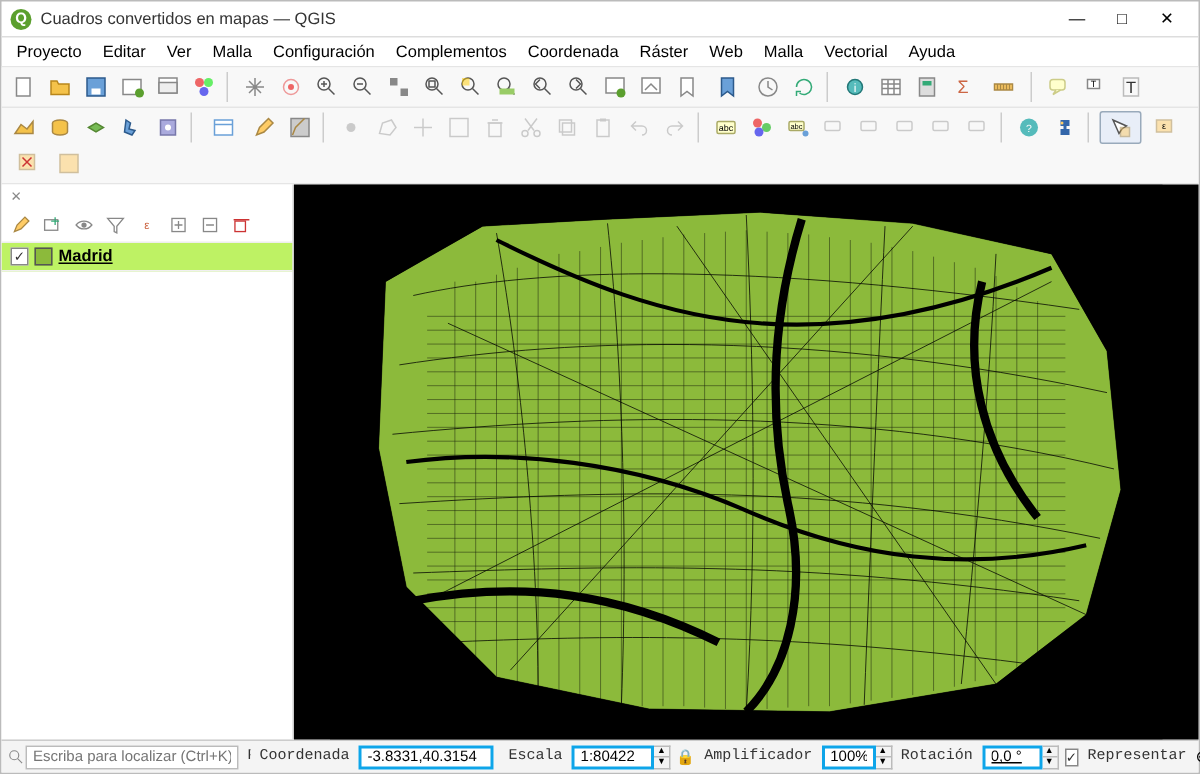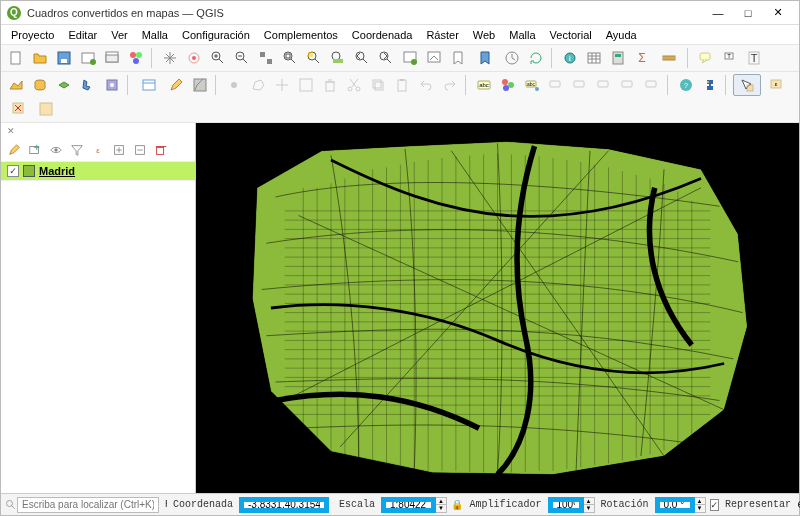--- a/index.html
+++ b/index.html
@@ -26,21 +26,21 @@
   .layer-list { flex: 1; overflow: auto; }
   .layer-item { display: flex; align-items: center; padding: 3px 6px; background: #fff; gap: 4px; border-bottom: 1px solid #f0f0f0; }
   .layer-item.selected { background: #bef264; }
   .cb { width: 12px; height: 12px; border: 1px solid #888; background: #fff; display: inline-flex; align-items: center; justify-content: center; font-size: 9px; }
   .cb.checked::after { content: "✓"; color: #333; font-size: 9px; }
   .swatch { width: 12px; height: 12px; background: #8cba3b; border: 1px solid #555; }
   .layer-label { font-weight: 600; text-decoration: underline; font-size: 11px; }
   .canvas { flex: 1; background: #000; position: relative; overflow: hidden; }
   .canvas svg { position: absolute; inset: 0; width: 100%; height: 100%; }
   .statusbar { height: 22px; display: flex; align-items: center; padding: 0 4px; gap: 4px; border-top: 1px solid #ccc; background: #f4f4f4; font-size: 10px; }
-  .status-input { border: 5px solid #0ea5e9; background: #fff; padding: 1px 4px; height: 16px; font-size: 10px; font-family: inherit; }
+  .status-input { border: 2px solid #0ea5e9; background: #fff; padding: 1px 4px; height: 16px; font-size: 10px; font-family: inherit; }
   .status-label { color: #333; padding: 0 2px; font-family: Liberation Mono, monospace; }
   .spin { display: flex; align-items: flex-start; }
   .spin input { width: 50px; }
   .spin .arrows { display: flex; flex-direction: column; border: 1px solid #bbb; border-left: none; height: 16px; }
   .spin .arrows div { width: 10px; height: 7px; font-size: 6px; line-height: 6px; text-align: center; border-bottom: 1px solid #bbb; }
   .spin .arrows div:last-child { border-bottom: none; }
   .locator-wrap { flex: 0 0 130px; display: flex; align-items: center; }
   .locator { flex: 1; border: 1px solid #bbb; background: #fff; height: 16px; padding: 1px 4px; font-size: 10px; color: #888; font-family: inherit; }
 </style>
 </head>

